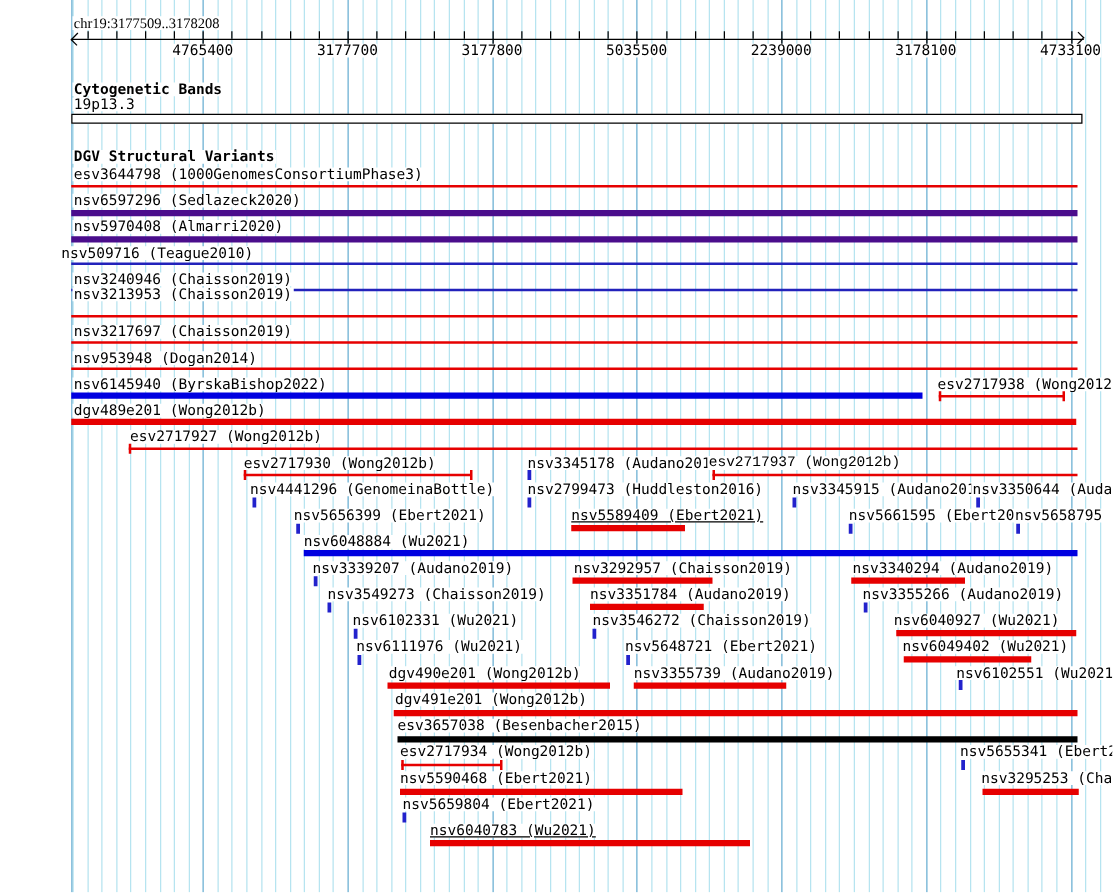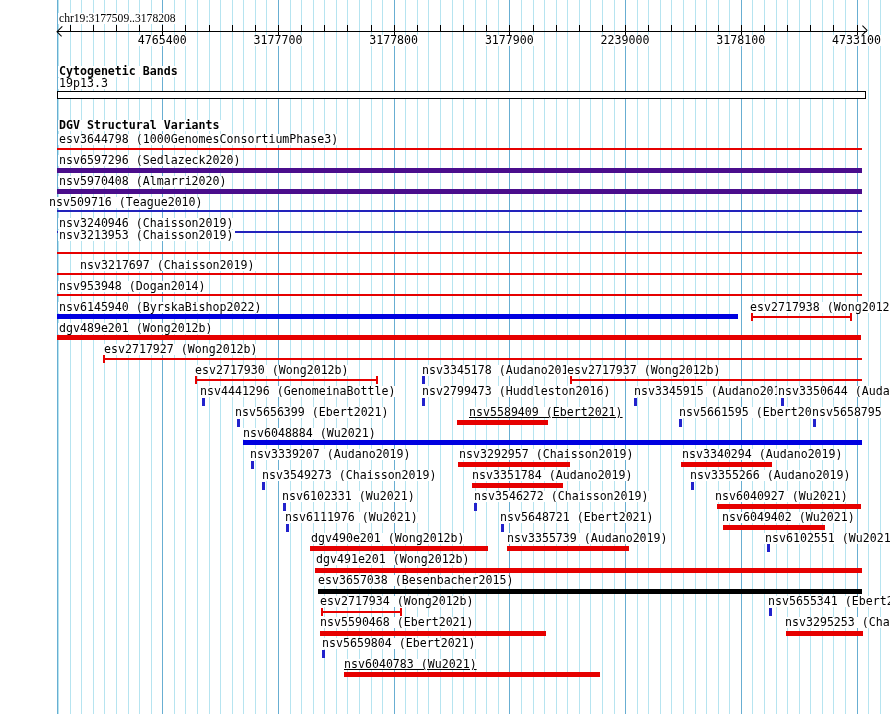--- a/index.html
+++ b/index.html
@@ -143,21 +143,21 @@
       <div class="vtick" style="left: 787.1px; top: 25px; height: 6px;"></div>
       <div class="vtick" style="left: 810.2px; top: 25px; height: 6px;"></div>
       <div class="vtick" style="left: 833.3px; top: 25px; height: 6px;"></div>
       <div class="vtick" style="left: 162.3px; top: 25px; height: 11px;"></div>
       <div class="ticklabel" style="left: 137.8px; top: 35px;">4765400</div>
       <div class="vtick" style="left: 278px; top: 25px; height: 11px;"></div>
       <div class="ticklabel" style="left: 253.5px; top: 35px;">3177700</div>
       <div class="vtick" style="left: 393.7px; top: 25px; height: 11px;"></div>
       <div class="ticklabel" style="left: 369.2px; top: 35px;">3177800</div>
       <div class="vtick" style="left: 509.4px; top: 25px; height: 11px;"></div>
-      <div class="ticklabel" style="left: 484.9px; top: 35px;">3177900</div>
+      <div class="ticklabel" style="left: 484.9px; top: 35px;">5035500</div>
       <div class="vtick" style="left: 625.1px; top: 25px; height: 11px;"></div>
       <div class="ticklabel" style="left: 600.6px; top: 35px;">2239000</div>
       <div class="vtick" style="left: 740.8px; top: 25px; height: 11px;"></div>
       <div class="ticklabel" style="left: 716.3px; top: 35px;">3178100</div>
       <div class="vtick" style="left: 856.5px; top: 25px; height: 11px;"></div>
       <div class="ticklabel" style="left: 832px; top: 35px;">4733100</div>
     </div>
 
   <div class="txt" id="regiontxt" style="left: 58px; top: 13px; font-family: Liberation Serif, serif;">chr19:3177509..3178208</div>
 
@@ -173,55 +173,55 @@
       <div class="txt" style="left: 58px; top: 155px;">nsv6597296 (Sedlazeck2020)</div>
       <div class="glyph" style="left: 57px; top: 168px; width: 805px; height: 5px; background: rgb(74, 13, 140);"></div>
       <div class="txt" style="left: 58px; top: 176px;">nsv5970408 (Almarri2020)</div>
       <div class="glyph" style="left: 57px; top: 189px; width: 805px; height: 5px; background: rgb(74, 13, 140);"></div>
       <div class="txt" style="left: 48px; top: 197px;">nsv509716 (Teague2010)</div>
       <div class="glyph" style="left: 57px; top: 210px; width: 805px; height: 2px; background: rgb(34, 34, 187);"></div>
       <div class="txt" style="left: 58px; top: 218px;">nsv3240946 (Chaisson2019)</div>
       <div class="glyph" style="left: 57px; top: 231px; width: 805px; height: 2px; background: rgb(34, 34, 187);"></div>
       <div class="txt" style="left: 58px; top: 230px;">nsv3213953 (Chaisson2019)</div>
       <div class="glyph" style="left: 57px; top: 252px; width: 805px; height: 2px; background: rgb(230, 0, 0);"></div>
-      <div class="txt" style="left: 58px; top: 260px; margin-left: 21px;">nsv3217697 (Chaisson2019)</div>
+      <div class="txt" style="left: 58px; top: 260px;">nsv3217697 (Chaisson2019)</div>
       <div class="glyph" style="left: 57px; top: 273px; width: 805px; height: 2px; background: rgb(230, 0, 0);"></div>
       <div class="txt" style="left: 58px; top: 281px;">nsv953948 (Dogan2014)</div>
       <div class="glyph" style="left: 57px; top: 294px; width: 805px; height: 2px; background: rgb(230, 0, 0);"></div>
       <div class="txt" style="left: 58px; top: 302px;">nsv6145940 (ByrskaBishop2022)</div>
       <div class="glyph" style="left: 57px; top: 314px; width: 681px; height: 5px; background: rgb(0, 0, 224);"></div>
       <div class="txt" style="left: 749px; top: 302px;">esv2717938 (Wong2012b)</div>
       <div class="glyph" style="left: 751px; top: 316px; width: 100px; height: 2px; background: rgb(230, 0, 0);"></div>
       <div class="glyph" style="left: 751px; top: 313px; width: 2px; height: 8px; background: rgb(230, 0, 0);"></div>
       <div class="glyph" style="left: 850px; top: 313px; width: 2px; height: 8px; background: rgb(230, 0, 0);"></div>
       <div class="txt" style="left: 58px; top: 323px;">dgv489e201 (Wong2012b)</div>
       <div class="glyph" style="left: 57px; top: 335px; width: 804px; height: 5px; background: rgb(230, 0, 0);"></div>
       <div class="txt" style="left: 103px; top: 344px;">esv2717927 (Wong2012b)</div>
       <div class="glyph" style="left: 103px; top: 358px; width: 759px; height: 2px; background: rgb(230, 0, 0);"></div>
       <div class="glyph" style="left: 103px; top: 355px; width: 2px; height: 8px; background: rgb(230, 0, 0);"></div>
       <div class="txt" style="left: 194px; top: 365px;">esv2717930 (Wong2012b)</div>
       <div class="glyph" style="left: 195px; top: 379px; width: 182px; height: 2px; background: rgb(230, 0, 0);"></div>
       <div class="glyph" style="left: 195px; top: 376px; width: 2px; height: 8px; background: rgb(230, 0, 0);"></div>
       <div class="glyph" style="left: 376px; top: 376px; width: 2px; height: 8px; background: rgb(230, 0, 0);"></div>
       <div class="txt" style="left: 421px; top: 365px;">nsv3345178 (Audano2019)</div>
       <div class="glyph" style="left: 422px; top: 376px; width: 3px; height: 8px; background: rgb(34, 34, 204);"></div>
-      <div class="txt" style="left: 566px; top: 365px;">esv2717937 (Wong2012b)</div>
+      <div class="txt" style="left: 566px; top: 365px; font-family: Liberation Mono, monospace;">esv2717937 (Wong2012b)</div>
       <div class="glyph" style="left: 570px; top: 379px; width: 292px; height: 2px; background: rgb(230, 0, 0);"></div>
       <div class="glyph" style="left: 570px; top: 376px; width: 2px; height: 8px; background: rgb(230, 0, 0);"></div>
       <div class="txt" style="left: 199px; top: 386px;">nsv4441296 (GenomeinaBottle)</div>
       <div class="glyph" style="left: 202px; top: 398px; width: 3px; height: 8px; background: rgb(34, 34, 204);"></div>
       <div class="txt" style="left: 421px; top: 386px;">nsv2799473 (Huddleston2016)</div>
       <div class="glyph" style="left: 422px; top: 398px; width: 3px; height: 8px; background: rgb(34, 34, 204);"></div>
       <div class="txt" style="left: 633px; top: 386px;">nsv3345915 (Audano2019)</div>
       <div class="glyph" style="left: 634px; top: 398px; width: 3px; height: 8px; background: rgb(34, 34, 204);"></div>
       <div class="txt" style="left: 777px; top: 386px;">nsv3350644 (Audano2019)</div>
       <div class="glyph" style="left: 781px; top: 398px; width: 3px; height: 8px; background: rgb(34, 34, 204);"></div>
       <div class="txt" style="left: 234px; top: 407px;">nsv5656399 (Ebert2021)</div>
       <div class="glyph" style="left: 237px; top: 419px; width: 3px; height: 8px; background: rgb(34, 34, 204);"></div>
-      <div class="txt underline" style="left: 468px; top: 407px; text-decoration: underline;">nsv5589409 (Ebert2021)</div>
+      <div class="txt underline" style="left: 456px; top: 407px; text-decoration: underline;">nsv5589409 (Ebert2021)</div>
       <div class="glyph" style="left: 457px; top: 420px; width: 91px; height: 5px; background: rgb(230, 0, 0);"></div>
       <div class="txt" style="left: 678px; top: 407px;">nsv5661595 (Ebert2021)</div>
       <div class="glyph" style="left: 679px; top: 419px; width: 3px; height: 8px; background: rgb(34, 34, 204);"></div>
       <div class="txt" style="left: 811px; top: 407px;">nsv5658795 (Ebert2021)</div>
       <div class="glyph" style="left: 813px; top: 419px; width: 3px; height: 8px; background: rgb(34, 34, 204);"></div>
       <div class="txt" style="left: 242px; top: 428px;">nsv6048884 (Wu2021)</div>
       <div class="glyph" style="left: 243px; top: 440px; width: 619px; height: 5px; background: rgb(0, 0, 224);"></div>
       <div class="txt" style="left: 249px; top: 449px;">nsv3339207 (Audano2019)</div>
       <div class="glyph" style="left: 251px; top: 461px; width: 3px; height: 8px; background: rgb(34, 34, 204);"></div>
       <div class="txt" style="left: 458px; top: 449px;">nsv3292957 (Chaisson2019)</div>

